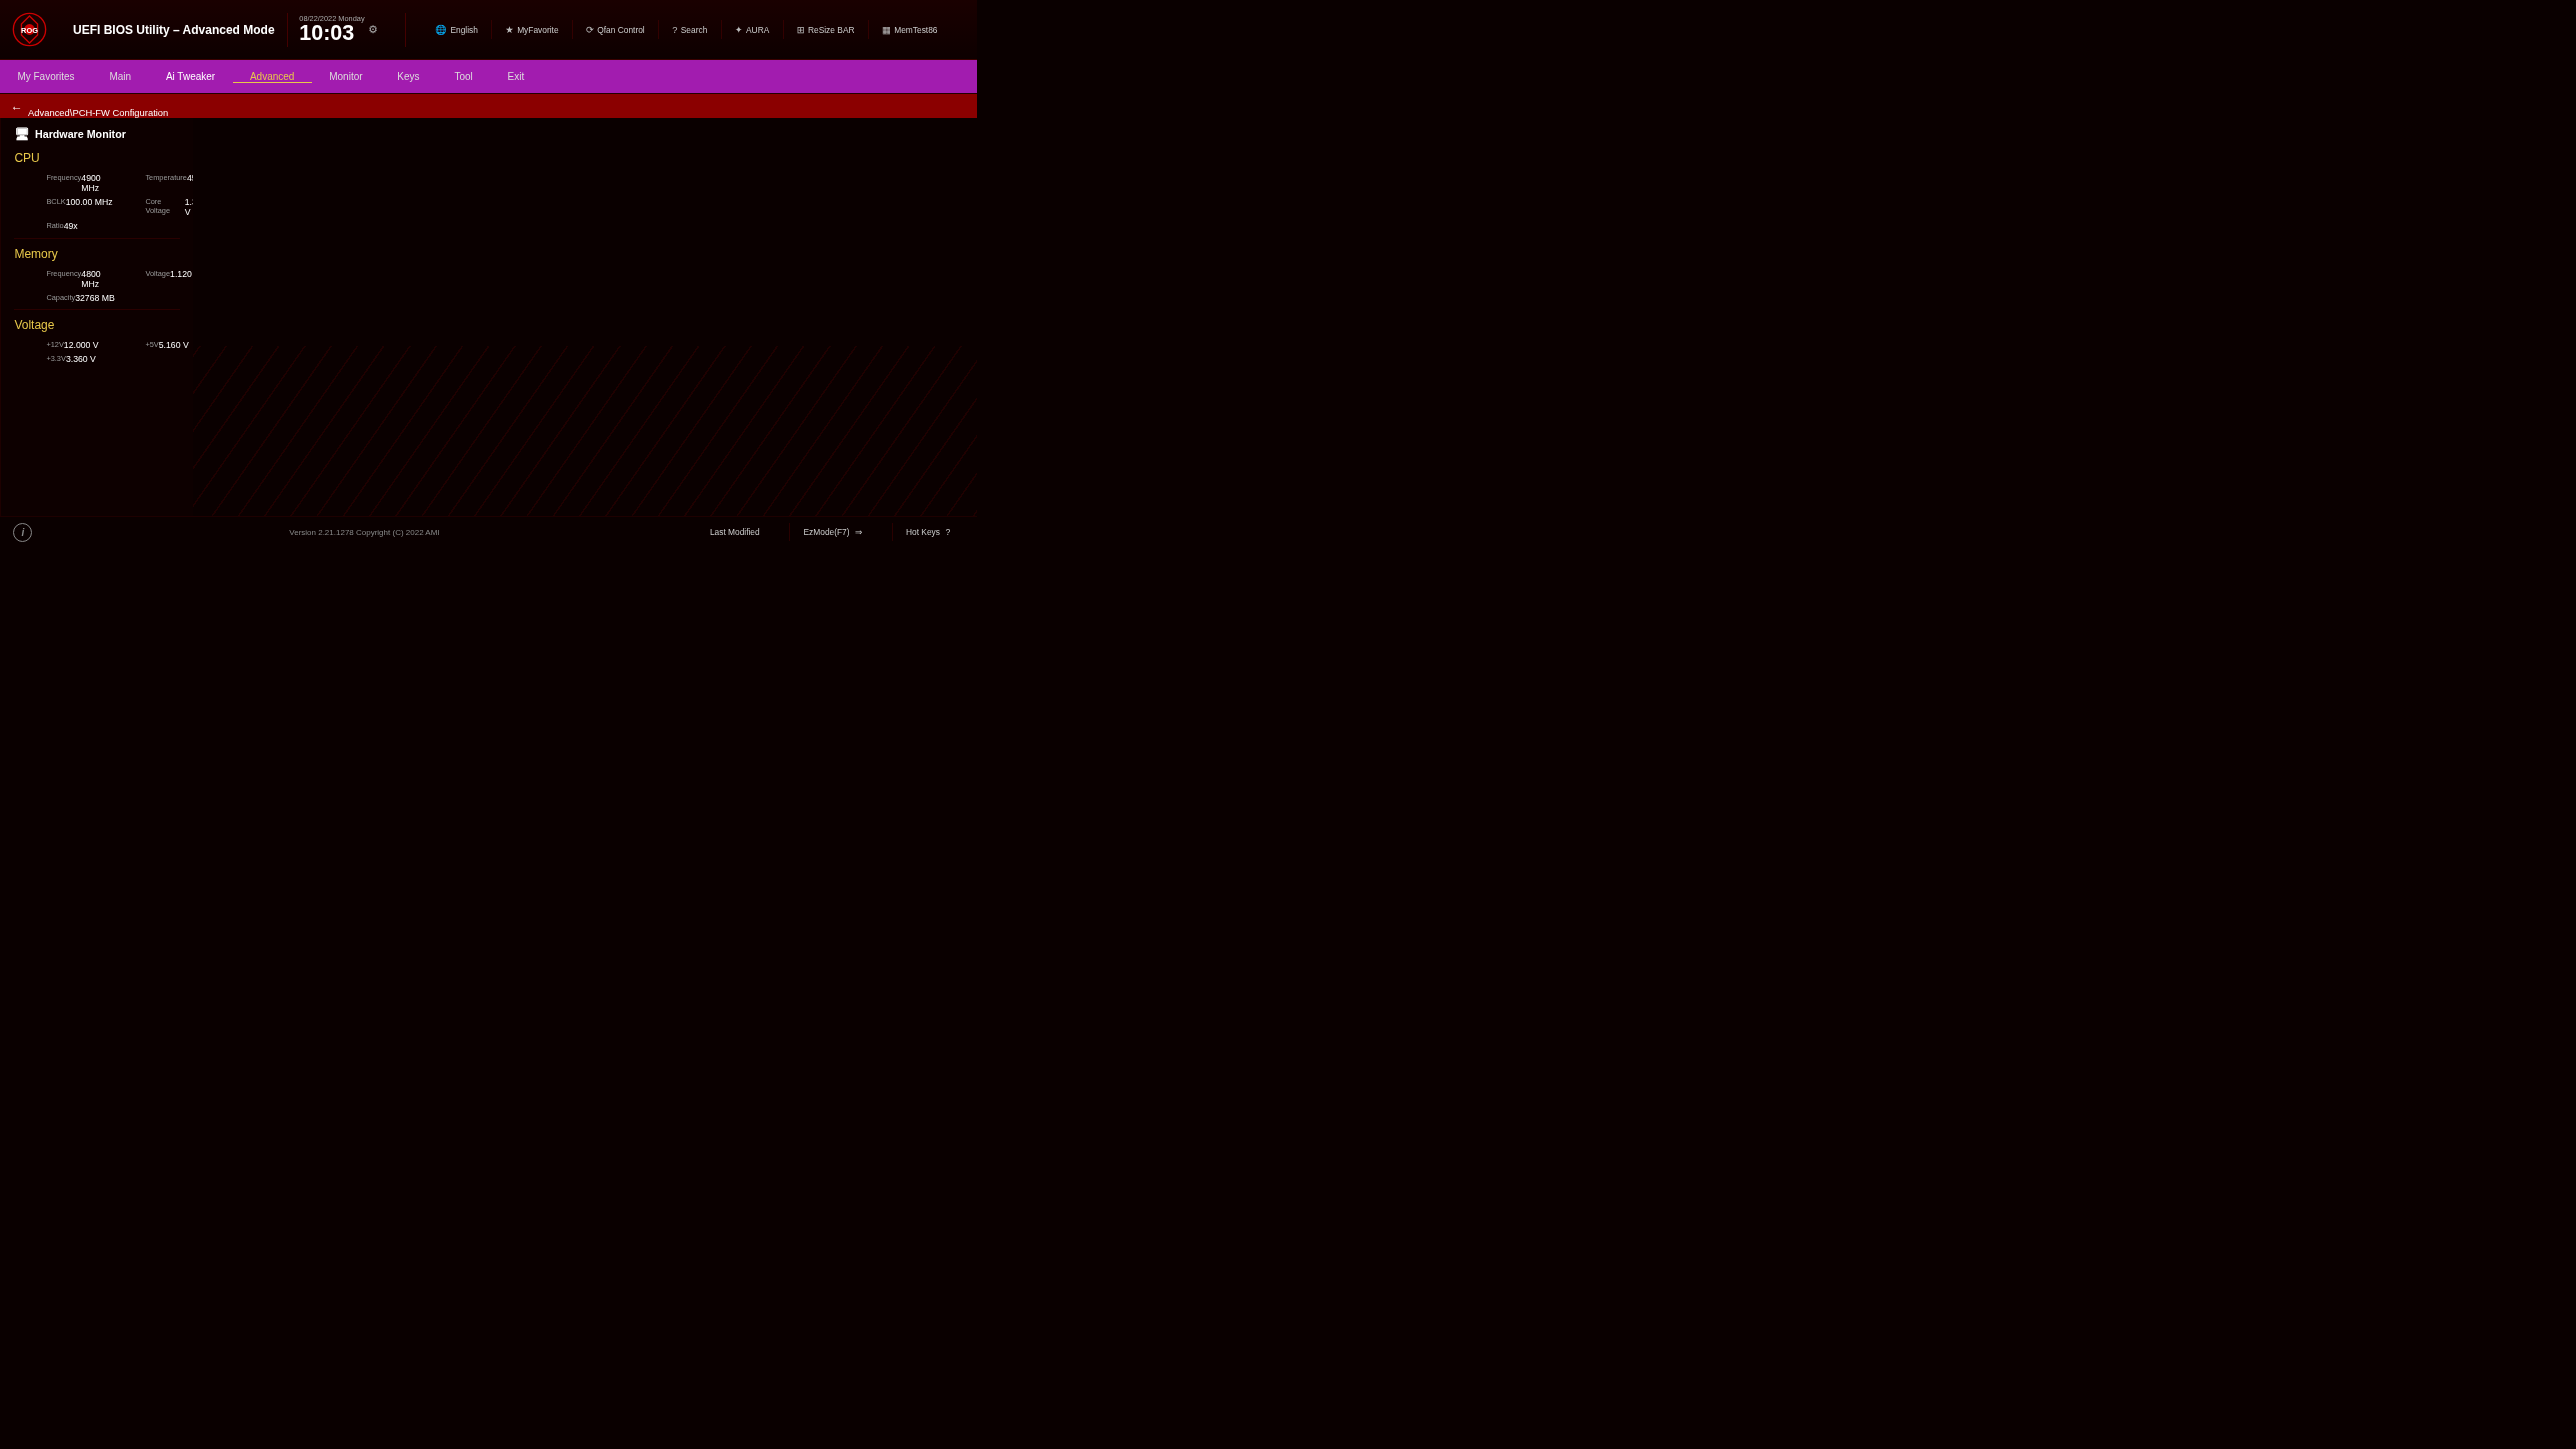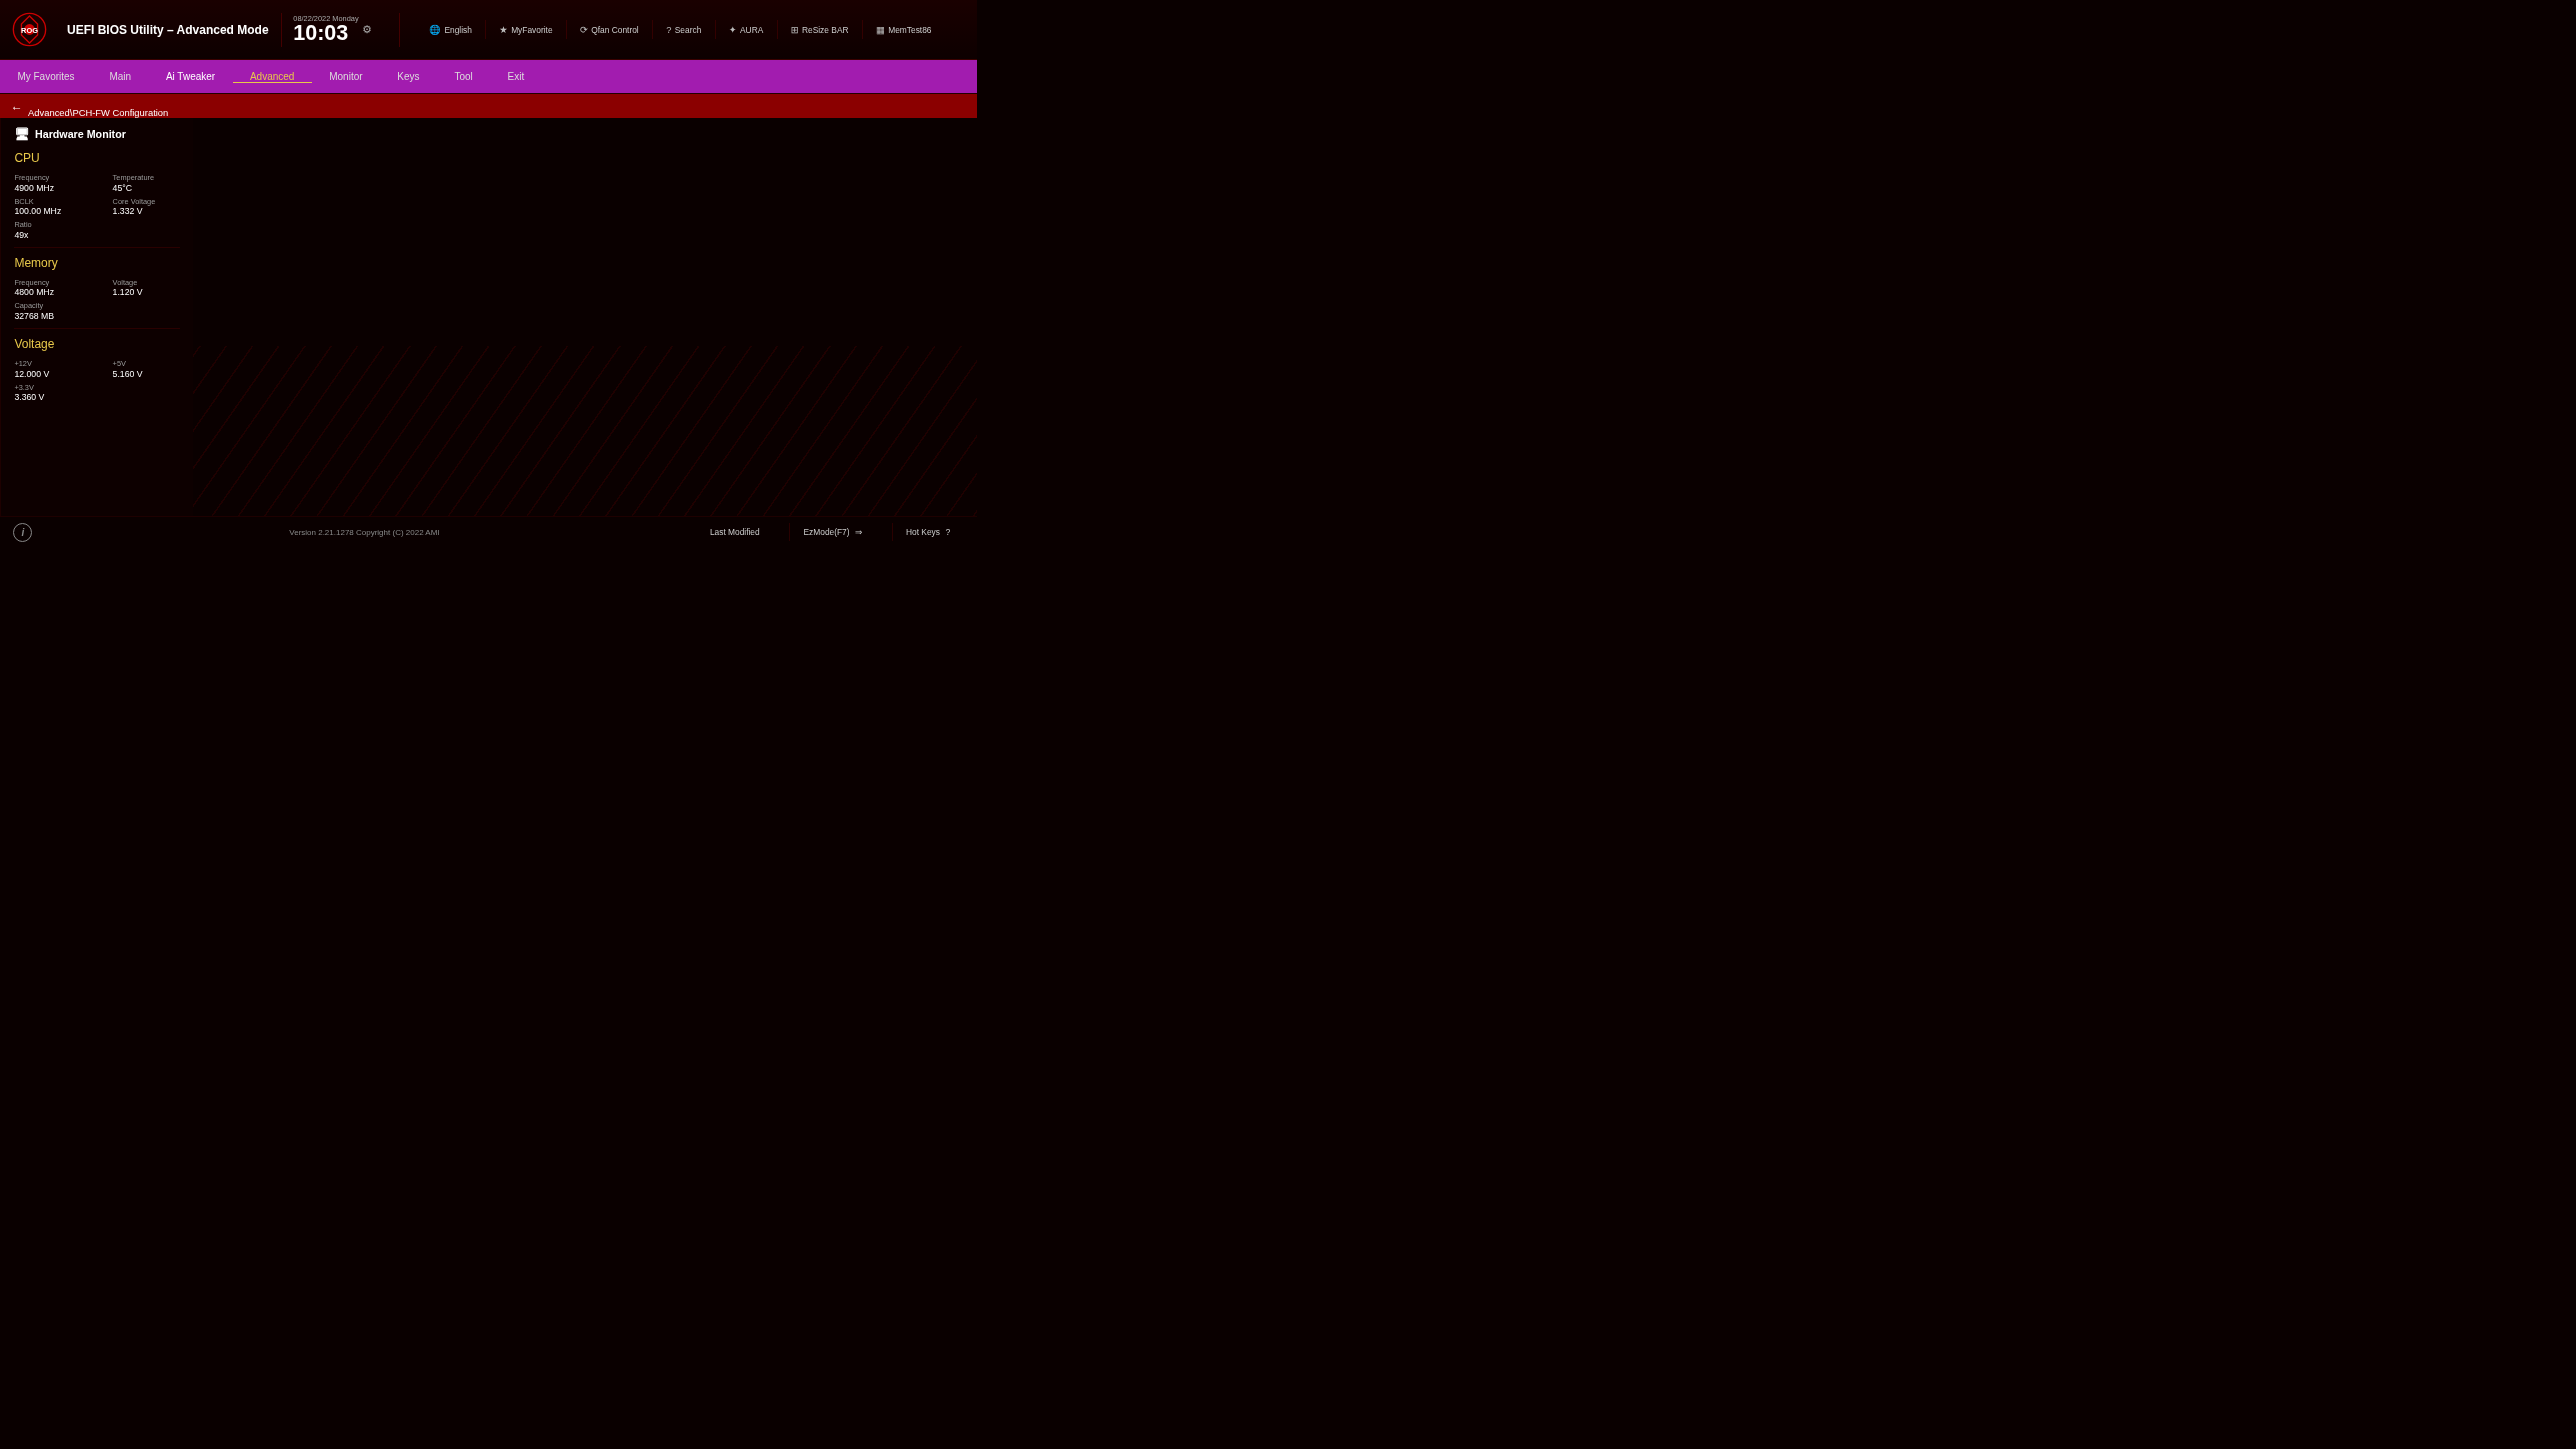--- a/index.html
+++ b/index.html
@@ -39,21 +39,21 @@
       display: flex;
       align-items: center;
       padding: 0 12px;
       position: relative;
       z-index: 10;
     }
 
     .logo-area {
       display: flex;
       align-items: center;
-      gap: 20px;
+      gap: 26px;
       min-width: 174px;
     }
 
     .rog-logo {
       width: 35px;
       height: 35px;
       display: flex;
       align-items: center;
       justify-content: center;
     }
@@ -300,22 +300,22 @@
     }
 
     .hw-row {
       display: flex;
       justify-content: space-between;
       margin-bottom: 4px;
     }
 
     .hw-col {
       display: flex;
-      flex-direction: column;
       min-width: 67px;
+      margin-left: 32px;
     }
 
     .hw-key {
       font-size: 7.4px;
       color: #999;
       margin-bottom: 0.7px;
     }
 
     .hw-val {
       font-size: 8.7px;

